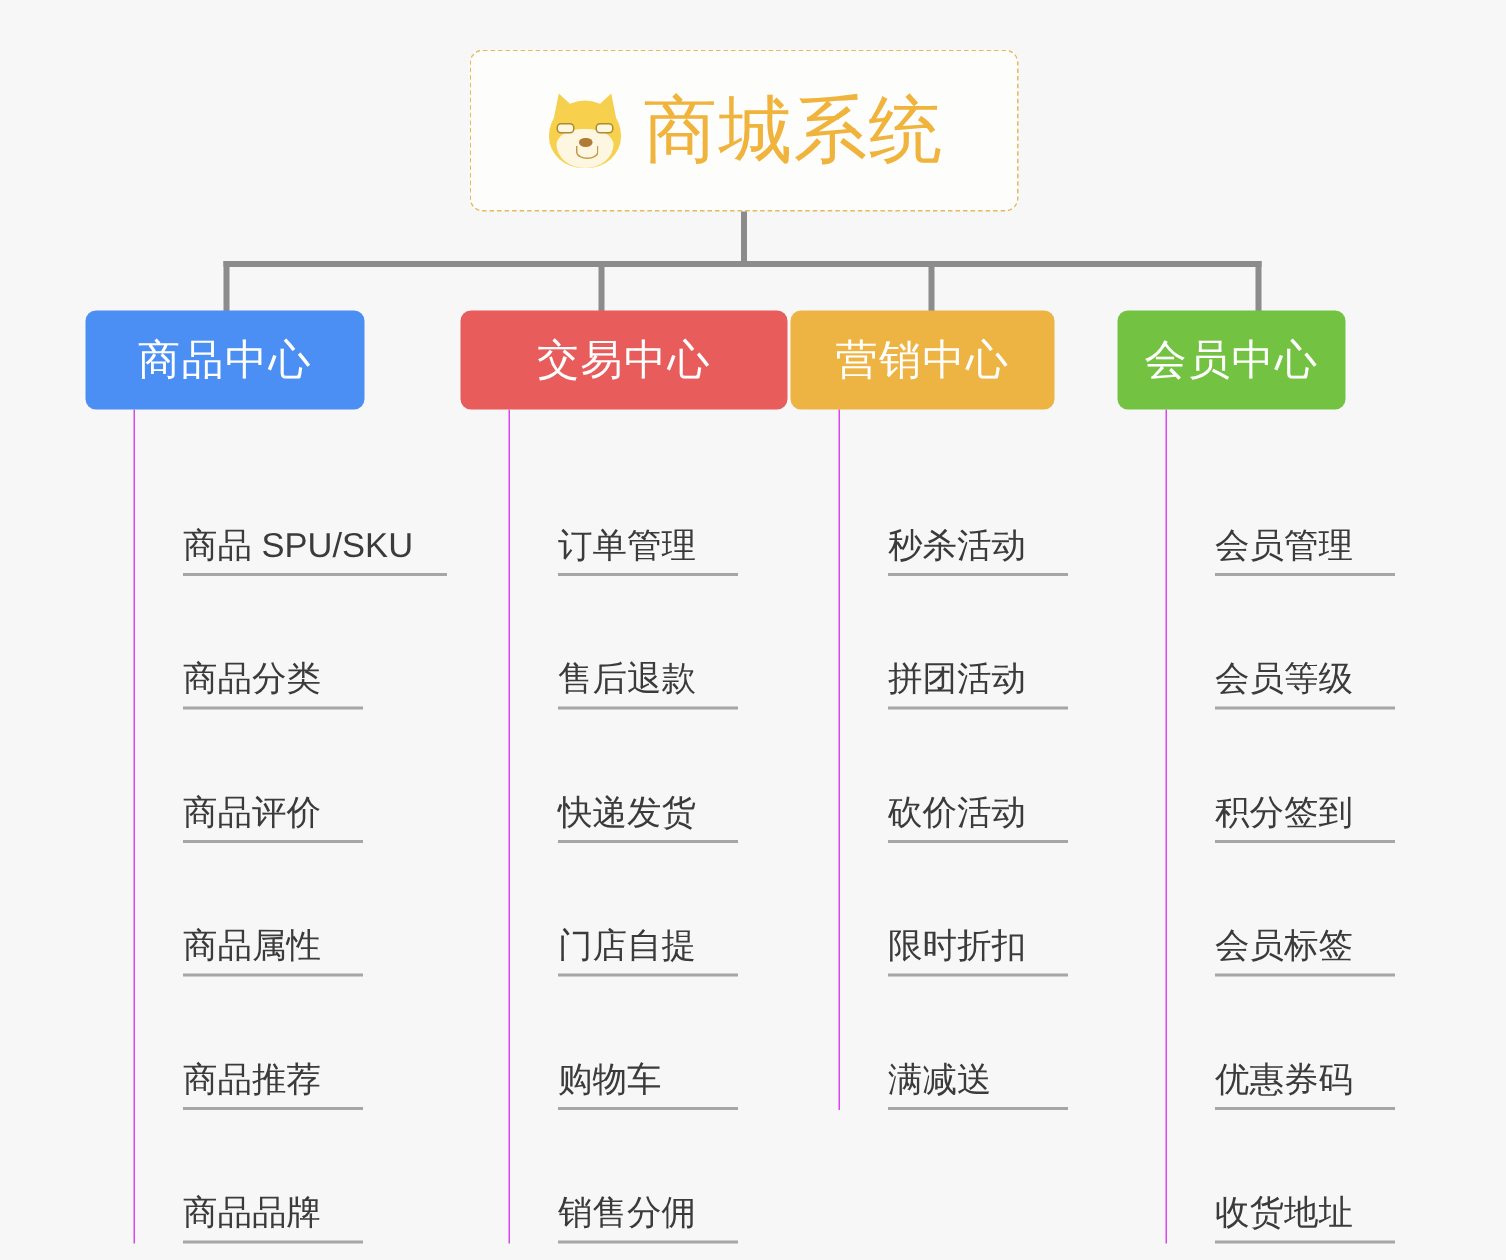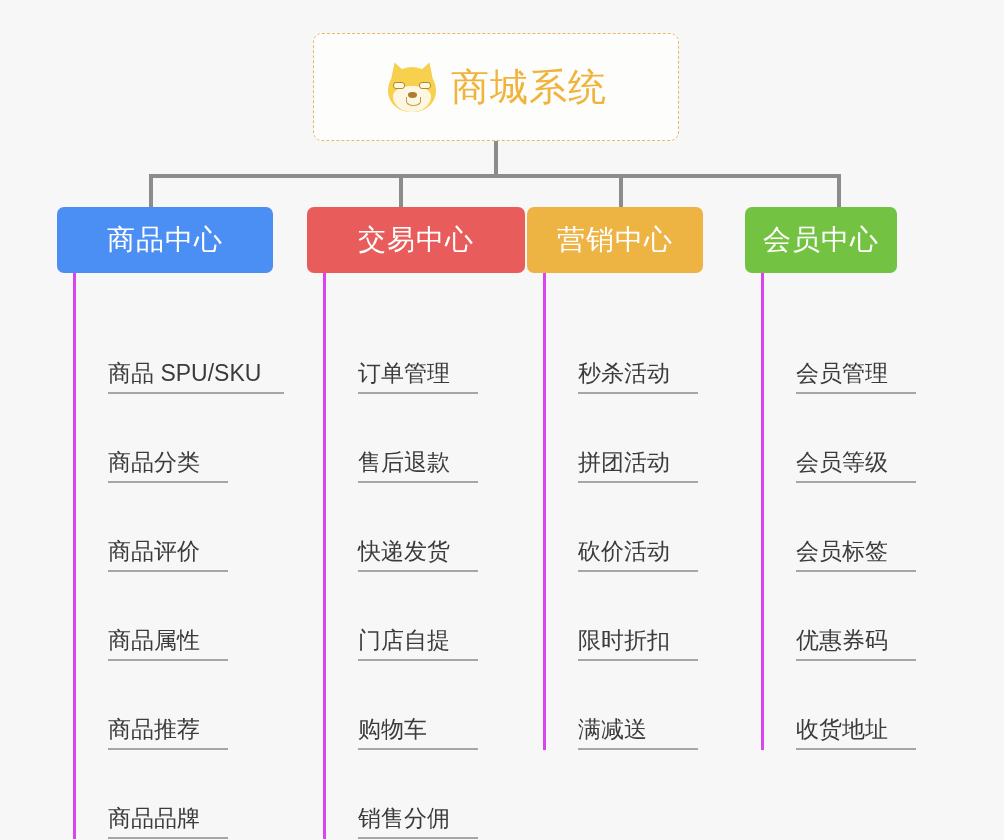--- a/index.html
+++ b/index.html
@@ -39,21 +39,21 @@
     gap: 12px;
   }
   .root-emoji {
     width: 54px;
     height: 54px;
     position: relative;
     flex: 0 0 auto;
     margin-top: 2px;
   }
   .root-title {
-    font-size: 38px;
+    font-size: 49px;
     line-height: 1;
     color: #f0b33c;
     letter-spacing: 1px;
     white-space: nowrap;
   }
 
   
   .conn {
     position: absolute;
     background: #8c8c8c;
@@ -86,31 +86,31 @@
     height: 66px;
     border-radius: 7px;
     display: flex;
     align-items: center;
     justify-content: center;
     color: #ffffff;
     font-size: 28px;
     letter-spacing: 1px;
     box-sizing: border-box;
   }
-  .cat-box.w-blue   { width: 216px; justify-content: center; }
+  .cat-box.w-blue   { width: 186px; justify-content: center; }
   .cat-box.w-red    { width: 218px; }
   .cat-box.w-orange { width: 176px; }
   .cat-box.w-green  { width: 152px; text-align: right; }
 
   
   .branch {
     position: relative;
-    margin-left: 16px;
-    padding-top: 32px;
-    border-left: 3px solid #d946ef;
+    margin-left: 32px;
+    padding-top: 22px;
+    border-left: 1px solid #d946ef;
   }
   .leaf {
     height: 89px;
     display: flex;
     align-items: flex-end;
     box-sizing: border-box;
   }
   .leaf-label {
     display: inline-block;
     margin-left: 32px;
@@ -287,20 +287,23 @@
       <span>会员中心</span>
     </div>
     <div class="branch">
       <div class="leaf">
         <span class="leaf-label">会员管理</span>
       </div>
       <div class="leaf">
         <span class="leaf-label">会员等级</span>
       </div>
       <div class="leaf">
+        <span class="leaf-label">积分签到</span>
+      </div>
+      <div class="leaf">
         <span class="leaf-label">会员标签</span>
       </div>
       <div class="leaf">
         <span class="leaf-label">优惠券码</span>
       </div>
       <div class="leaf">
         <span class="leaf-label">收货地址</span>
       </div>
     </div>
   </div>

